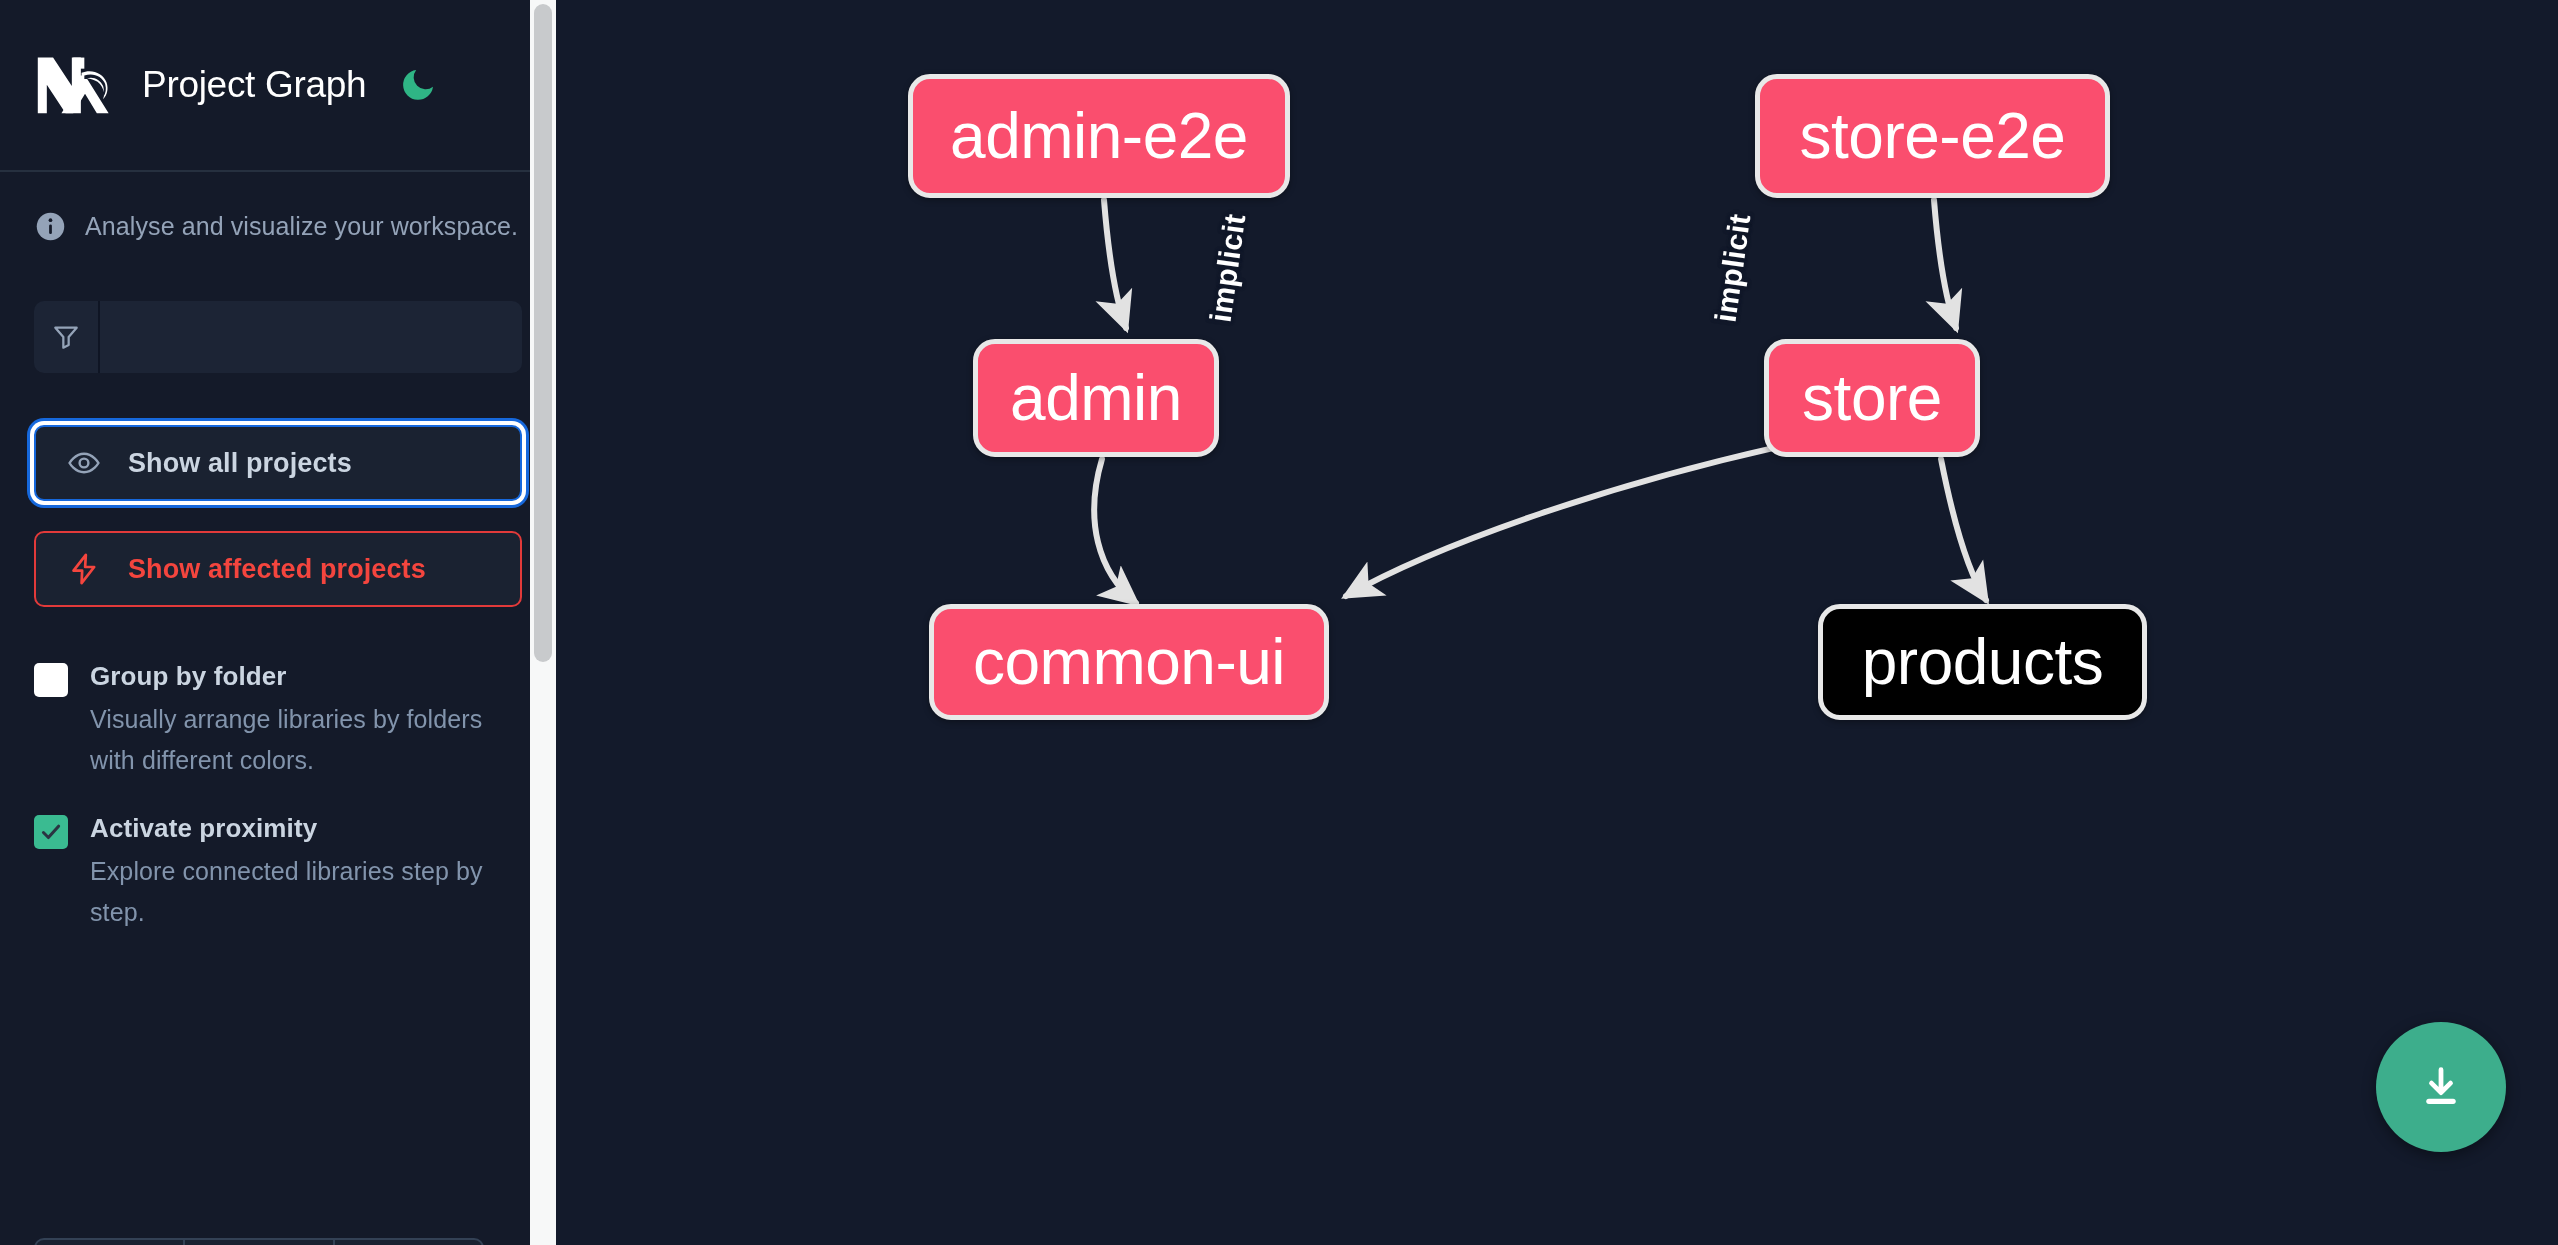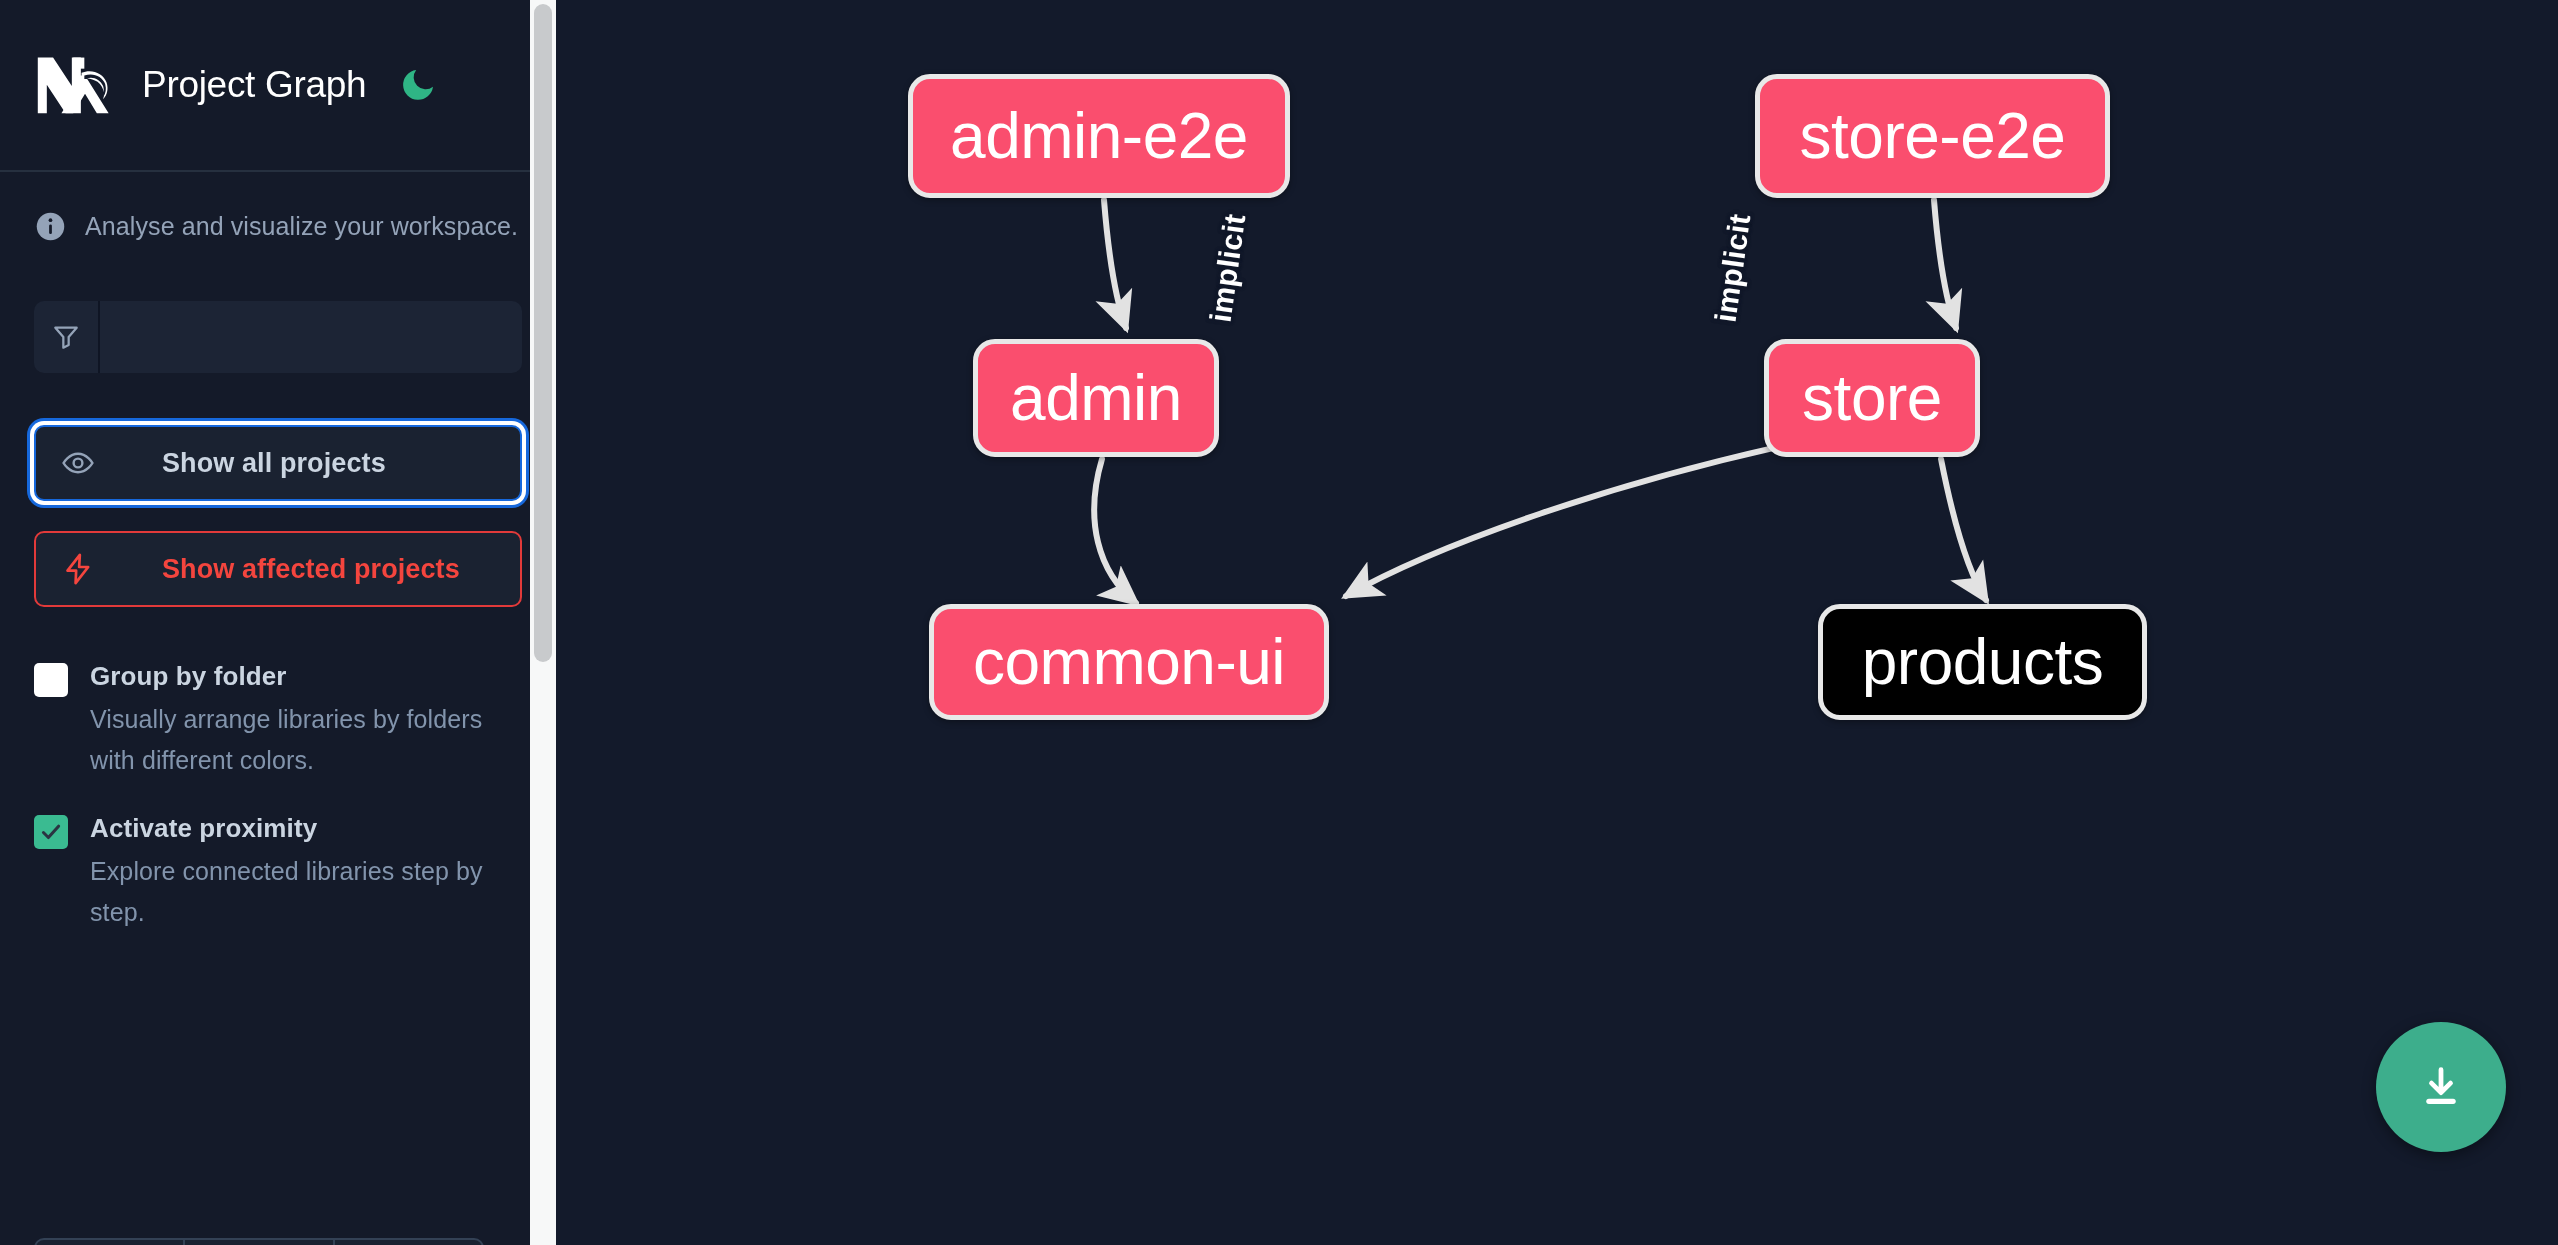--- a/index.html
+++ b/index.html
@@ -84,27 +84,26 @@
   }
   .check-desc {
     color: #8294AC; font-size: 25px; line-height: 41px;
     margin-top: 6px; max-width: 450px; letter-spacing: 0.1px;
   }
 
   .btn-stack { margin: 52px 34px 0 34px; display: flex; flex-direction: column; gap: 30px; }
   .gbtn {
     height: 76px; border-radius: 10px;
     display: flex; align-items: center;
-    padding: 0 24px; cursor: pointer;
+    padding: 0 30px; cursor: pointer;
     background: #1A2231; border: 2px solid #334155;
     font-size: 27px; font-weight: 700; letter-spacing: 0.1px;
     color: #CBD5E1;
     font-family: "Liberation Sans", sans-serif;
     text-align: left;
-    gap: 40px;
   }
   .gbtn .bi { width: 36px; height: 36px; flex: 0 0 36px; margin-right: 26px; display:flex; align-items:center; justify-content:center; }
   .gbtn.focused {
     border-color: #1668DC;
     box-shadow: 0 0 0 4px #ffffff, 0 0 0 7px #1668DC;
   }
   .gbtn.danger { border-color: #E23A3A; color: #F4453E; }
 
   .bottom-group {
     position: absolute; left: 34px; top: 1238px;

